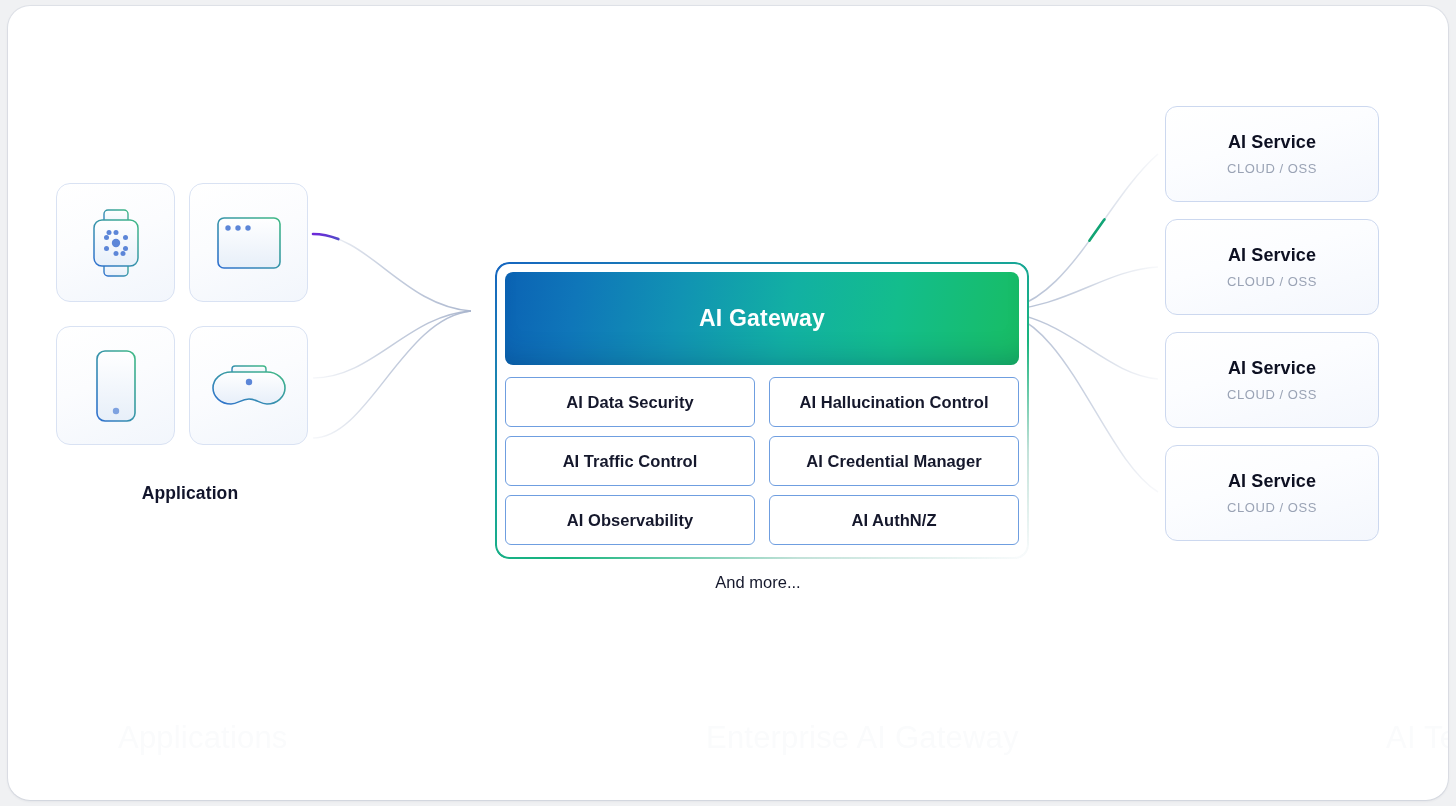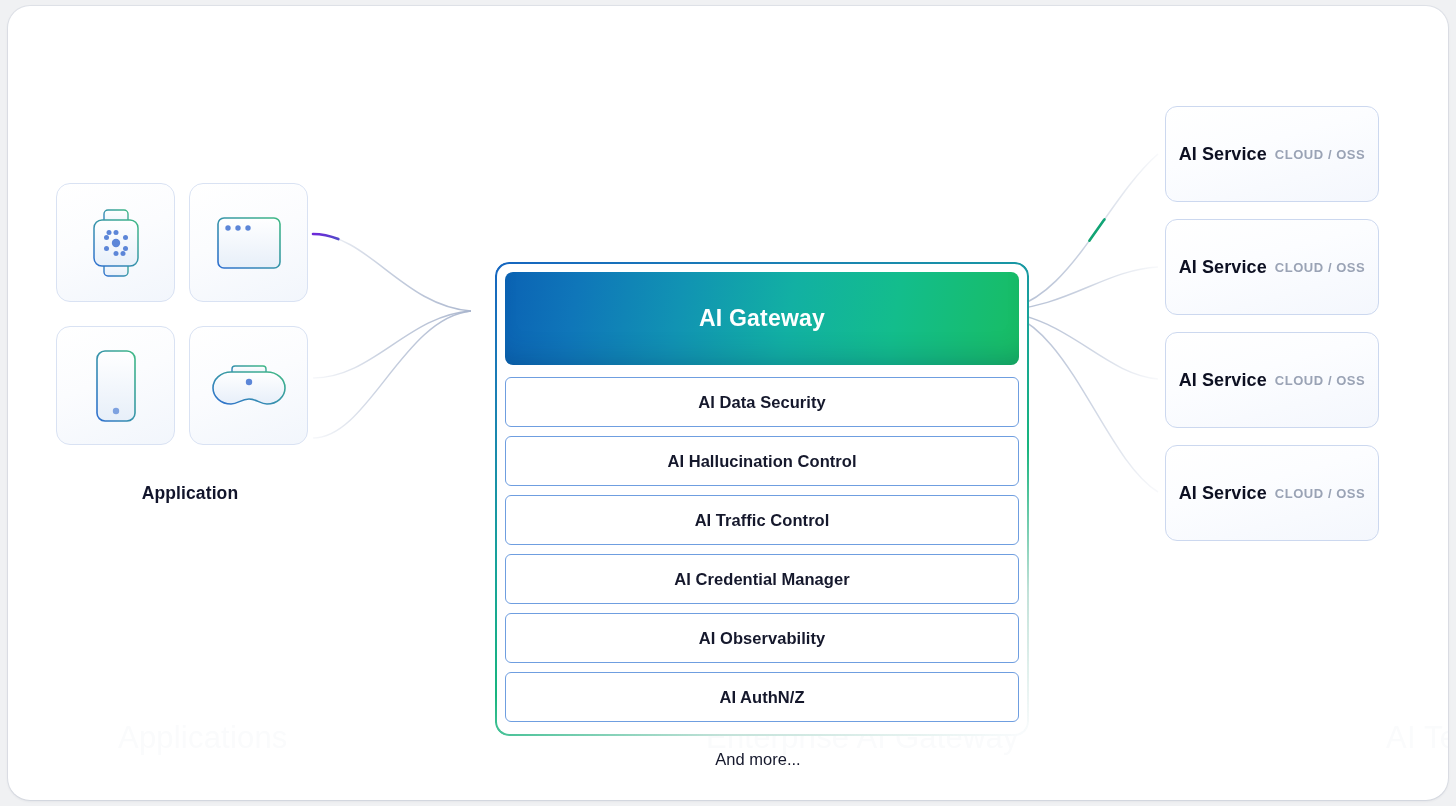--- a/index.html
+++ b/index.html
@@ -114,21 +114,21 @@
   .gw-title {
     color: #ffffff;
     font-size: 23px;
     font-weight: 700;
     letter-spacing: .2px;
   }
   .tiles {
     position: relative;
     margin-top: 12px;
     display: grid;
-    grid-template-columns: 1fr;
+    grid-template-columns: 1fr 1fr;
     gap: 9px 14px;
   }
   .tile {
     height: 50px;
     border: 1.5px solid #6f9ee0;
     border-radius: 6px;
     background: #ffffff;
     display: flex; align-items: center; justify-content: center;
     font-size: 16.5px;
     font-weight: 600;
@@ -151,33 +151,33 @@
     width: 214px;
     display: flex;
     flex-direction: column;
     gap: 17px;
   }
   .svc {
     height: 96px;
     border: 1.4px solid #ccd8ef;
     border-radius: 12px;
     background: linear-gradient(165deg,#ffffff 0%,#fcfdff 40%,#f4f7fd 100%);
-    display: flex; flex-direction: row;
+    display: flex; flex-direction: column;
     align-items: center; justify-content: center;
     gap: 8px;
   }
   .svc-title {
     font-size: 18px;
     font-weight: 700;
     color: #0d1022;
     letter-spacing: .1px;
   }
   .svc-sub {
     font-size: 13px;
-    font-weight: 700;
+    font-weight: 400;
     color: #9aa3b5;
     letter-spacing: .55px;
   }
 </style>
 </head>
 <body>
 
 <div id="stage">
   <div class="card">
 

